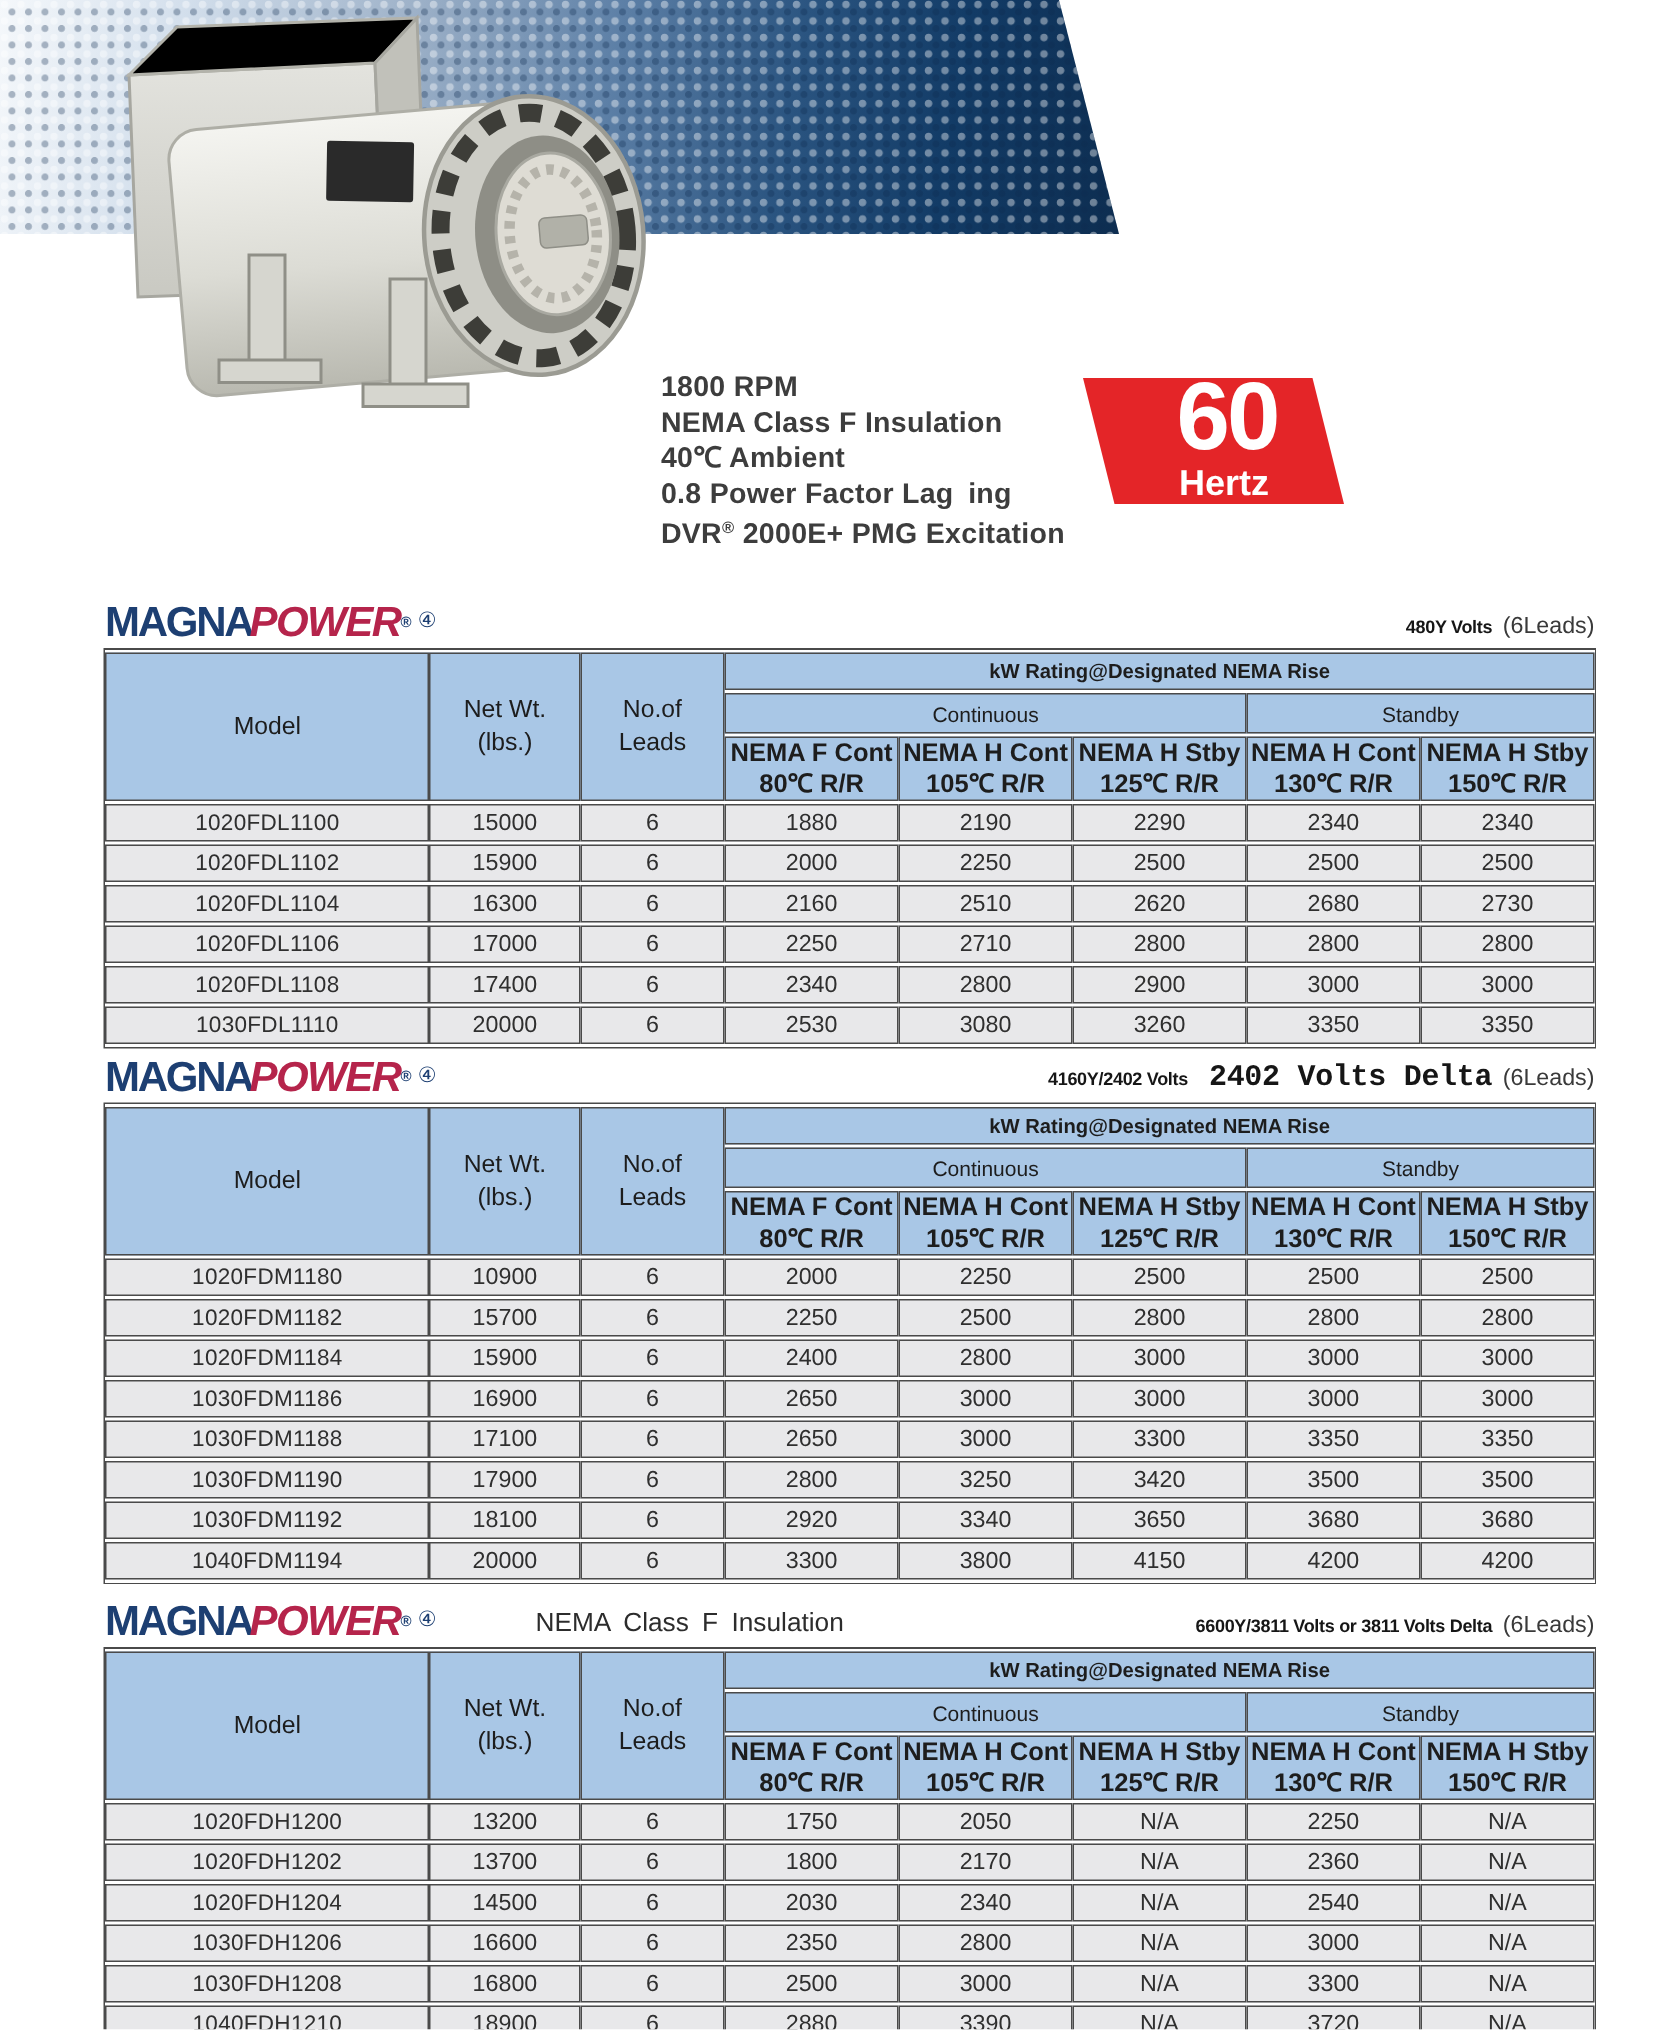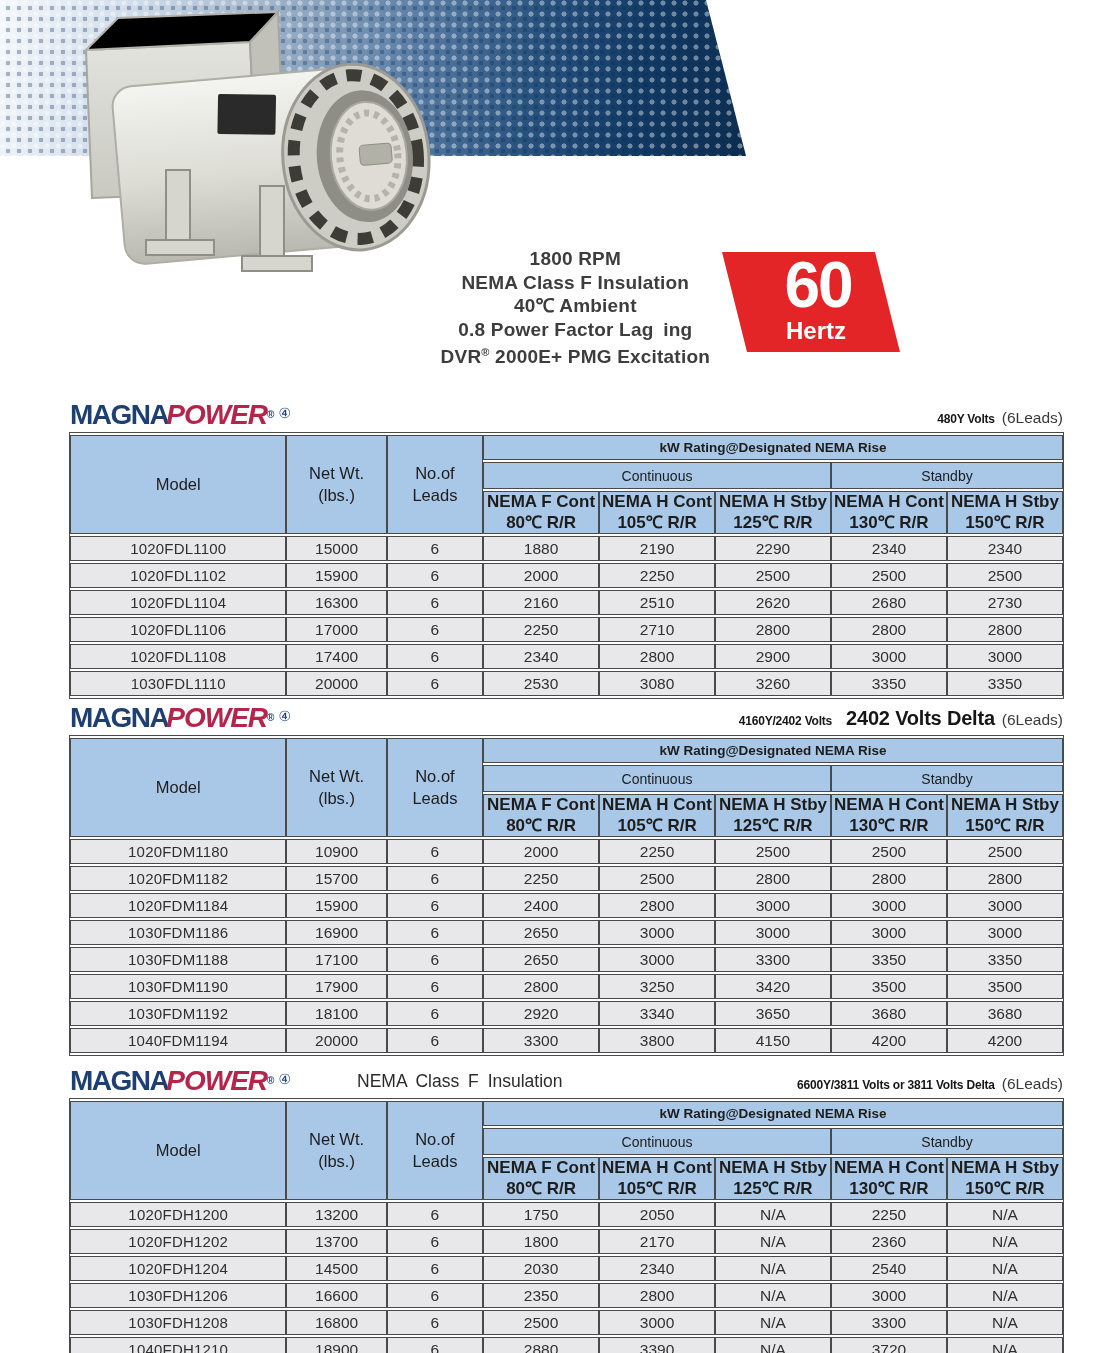--- a/index.html
+++ b/index.html
@@ -12,26 +12,26 @@
     background:
       radial-gradient(circle at 3px 3px, rgba(255,255,255,.40) 2.3px, transparent 2.8px) 0 0/11px 11px,
       radial-gradient(circle at 3px 3px, rgba(13,42,78,.32) 2.1px, transparent 2.6px) 5px 5px/11px 11px,
       linear-gradient(100deg,#f5f8fb 0%,#d3dfec 16%,#9db1c8 36%,#5c7fa6 54%,#2a5480 70%,#123b66 84%,#0d2d50 100%);
   }
 
   
   .generator{position:absolute;left:26px;top:2px;width:408px;height:292px;}
 
   
-  .specs{position:absolute;top:247px;right:395px;text-align:center;
+  .specs{position:absolute;top:247px;right:395px;text-align:left;
     font-size:19px;font-weight:bold;color:#3d3d3d;line-height:23.5px;letter-spacing:.2px;}
   .specs sup{font-size:11px;}
 
   
-  .badge{position:absolute;top:252px;height:100px;color:#fff;font-weight:bold;}
+  .badge{position:absolute;top:252px;height:84px;color:#fff;font-weight:bold;}
   .badge-red{left:722px;width:178px;
     clip-path:polygon(0 0,153px 0,178px 100px,25px 100px);
     display:flex;flex-direction:column;align-items:center;justify-content:center;}
   .hz-num{font-size:64px;line-height:.9;letter-spacing:-2px;margin-left:14px;margin-top:-2px;}
   .hz-label{font-size:24px;margin-left:10px;margin-top:3px;}
   .badge-gray{left:882px;width:174px;
     clip-path:polygon(0 0,149px 0,174px 100px,25px 100px);
     padding-top:17px;box-sizing:border-box;}
   .pole{font-size:22px;margin-left:44px;line-height:1.3;}
   .phase{font-size:22px;margin-left:57px;line-height:1.3;}
@@ -41,21 +41,21 @@
   .sec-head{position:relative;display:flex;align-items:flex-end;justify-content:space-between;
             height:38px;margin-bottom:4px;}
   .logo{white-space:nowrap;line-height:1;}
   .lg-magna{font-size:28px;font-weight:600;letter-spacing:-1.5px;color:#1d3f72;}
   .lg-power{font-size:28px;font-weight:800;font-style:italic;letter-spacing:-1px;color:#b5244b;margin-left:-2px;}
   .lg-reg{font-size:10px;color:#1d3f72;vertical-align:super;font-weight:bold;}
   .lg-c4{font-size:14px;color:#1d3f72;vertical-align:super;margin-left:4px;}
   .mid-label{position:absolute;left:287px;bottom:3px;font-size:17.5px;color:#2c2c2c;word-spacing:4px;}
   .sec-title{white-space:nowrap;padding-bottom:2px;}
   .t-main{font-size:12px;font-weight:bold;color:#161616;letter-spacing:-.2px;}
-  .t-main2{font-size:20px;font-weight:bold;color:#161616;margin-left:14px;letter-spacing:-.2px;}
+  .t-main2{font-size:20px;font-weight:bold;color:#161616;margin-left:14px;letter-spacing:-.2px;font-family:Liberation Mono, monospace;}
   .t-suffix{font-size:15.5px;font-weight:400;color:#3a3a3a;margin-left:7px;}
 
   
   table.ratings{width:100%;border-collapse:separate;border-spacing:0 2px;table-layout:fixed;
     box-shadow:0 0 0 1px #4a4a4a;}
   .ratings th,.ratings td{border:1px solid #4a4a4a;padding:0;}
   .ratings thead th{background:#a9c7e6;color:#1d1d1d;font-weight:400;}
   .h-big{font-size:16.5px;line-height:1.3;}
   .h-kw{font-size:13.5px;font-weight:bold !important;height:23px;}
   .h-mid{font-size:14px;height:25px;}

